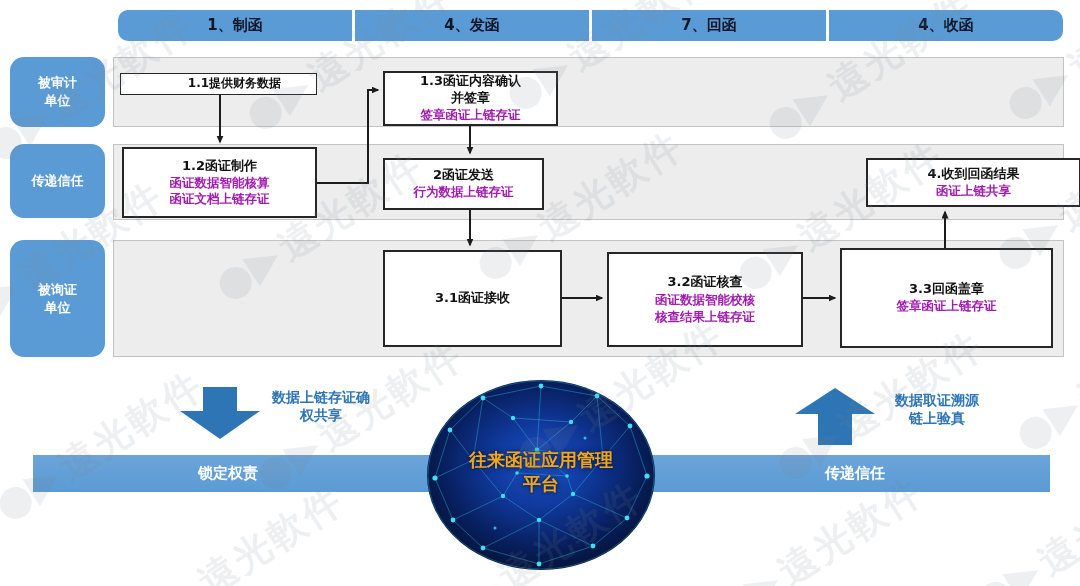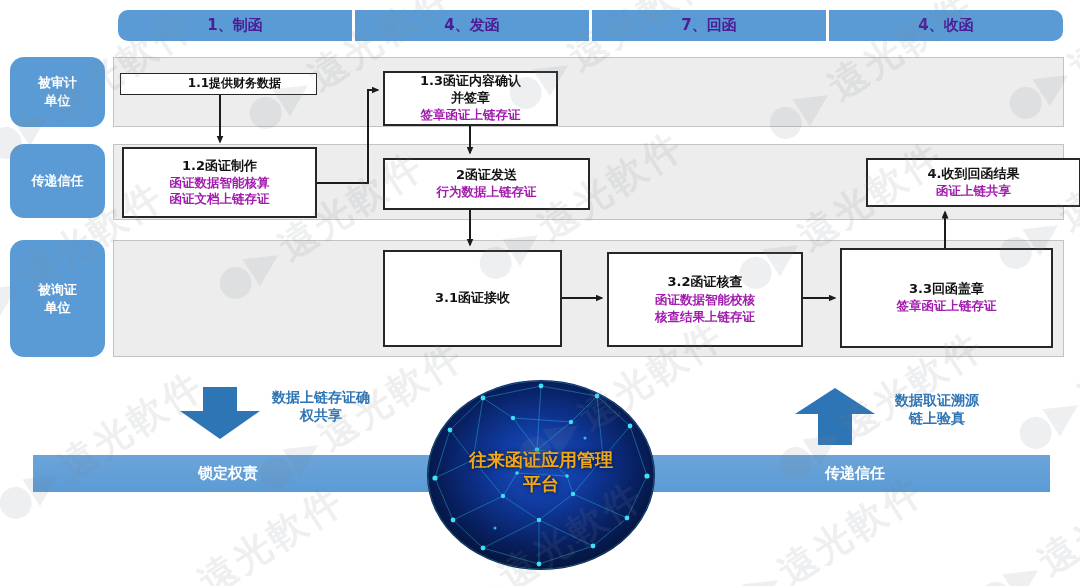--- a/index.html
+++ b/index.html
@@ -7,21 +7,21 @@
   #stage{position:relative;width:1080px;height:586px;background:#ffffff;overflow:hidden;}
   .preline{white-space:pre-line;}
 
   
   .wm{position:absolute;transform:rotate(-33deg);font-weight:700;font-size:38px;
       color:rgba(125,132,142,0.13);white-space:nowrap;letter-spacing:3px;pointer-events:none;z-index:40;}
   .wm .wm-logo{font-size:42px;letter-spacing:0;margin-right:6px;}
 
   
   #phase-header{position:absolute;left:118px;top:10px;width:945px;height:31px;display:flex;gap:3px;z-index:5;}
-  .phase{flex:1;background:#5b9bd5;color:#4c1d95;font-size:15px;font-weight:700;
+  .phase{flex:1;background:#5b9bd5;color:#0f172a;font-size:15px;font-weight:700;
          display:flex;align-items:center;justify-content:center;}
   .phase:first-child{border-radius:10px 0 0 10px;}
   .phase:last-child{border-radius:0 10px 10px 0;}
 
   
   .lane-band{position:absolute;left:113px;width:951px;background:#ededed;border:1px solid #c3c3c3;z-index:1;box-sizing:border-box;}
   .lane-label{position:absolute;left:10px;width:95px;background:#5b9bd5;border-radius:14px;color:#fff;
               font-size:13px;font-weight:700;display:flex;align-items:center;justify-content:center;
               text-align:center;line-height:1.35;z-index:2;}
 
@@ -96,21 +96,21 @@
 并签章</div>
     <div class="r">签章函证上链存证</div>
   </div>
 
   <div class="fbox" style="left:122px;top:147px;width:195px;height:71px;">
     <div class="t">1.2函证制作</div>
     <div class="r">函证数据智能核算</div>
     <div class="r">函证文档上链存证</div>
   </div>
 
-  <div class="fbox" style="left:383px;top:158px;width:207px;height:52px;">
+  <div class="fbox" style="left:383px;top:158px;width:161px;height:52px;">
     <div class="t">2函证发送</div>
     <div class="r">行为数据上链存证</div>
   </div>
 
   <div class="fbox" style="left:866px;top:158px;width:215px;height:49px;">
     <div class="t">4.收到回函结果</div>
     <div class="r">函证上链共享</div>
   </div>
 
   <div class="fbox" style="left:383px;top:250px;width:179px;height:97px;">

